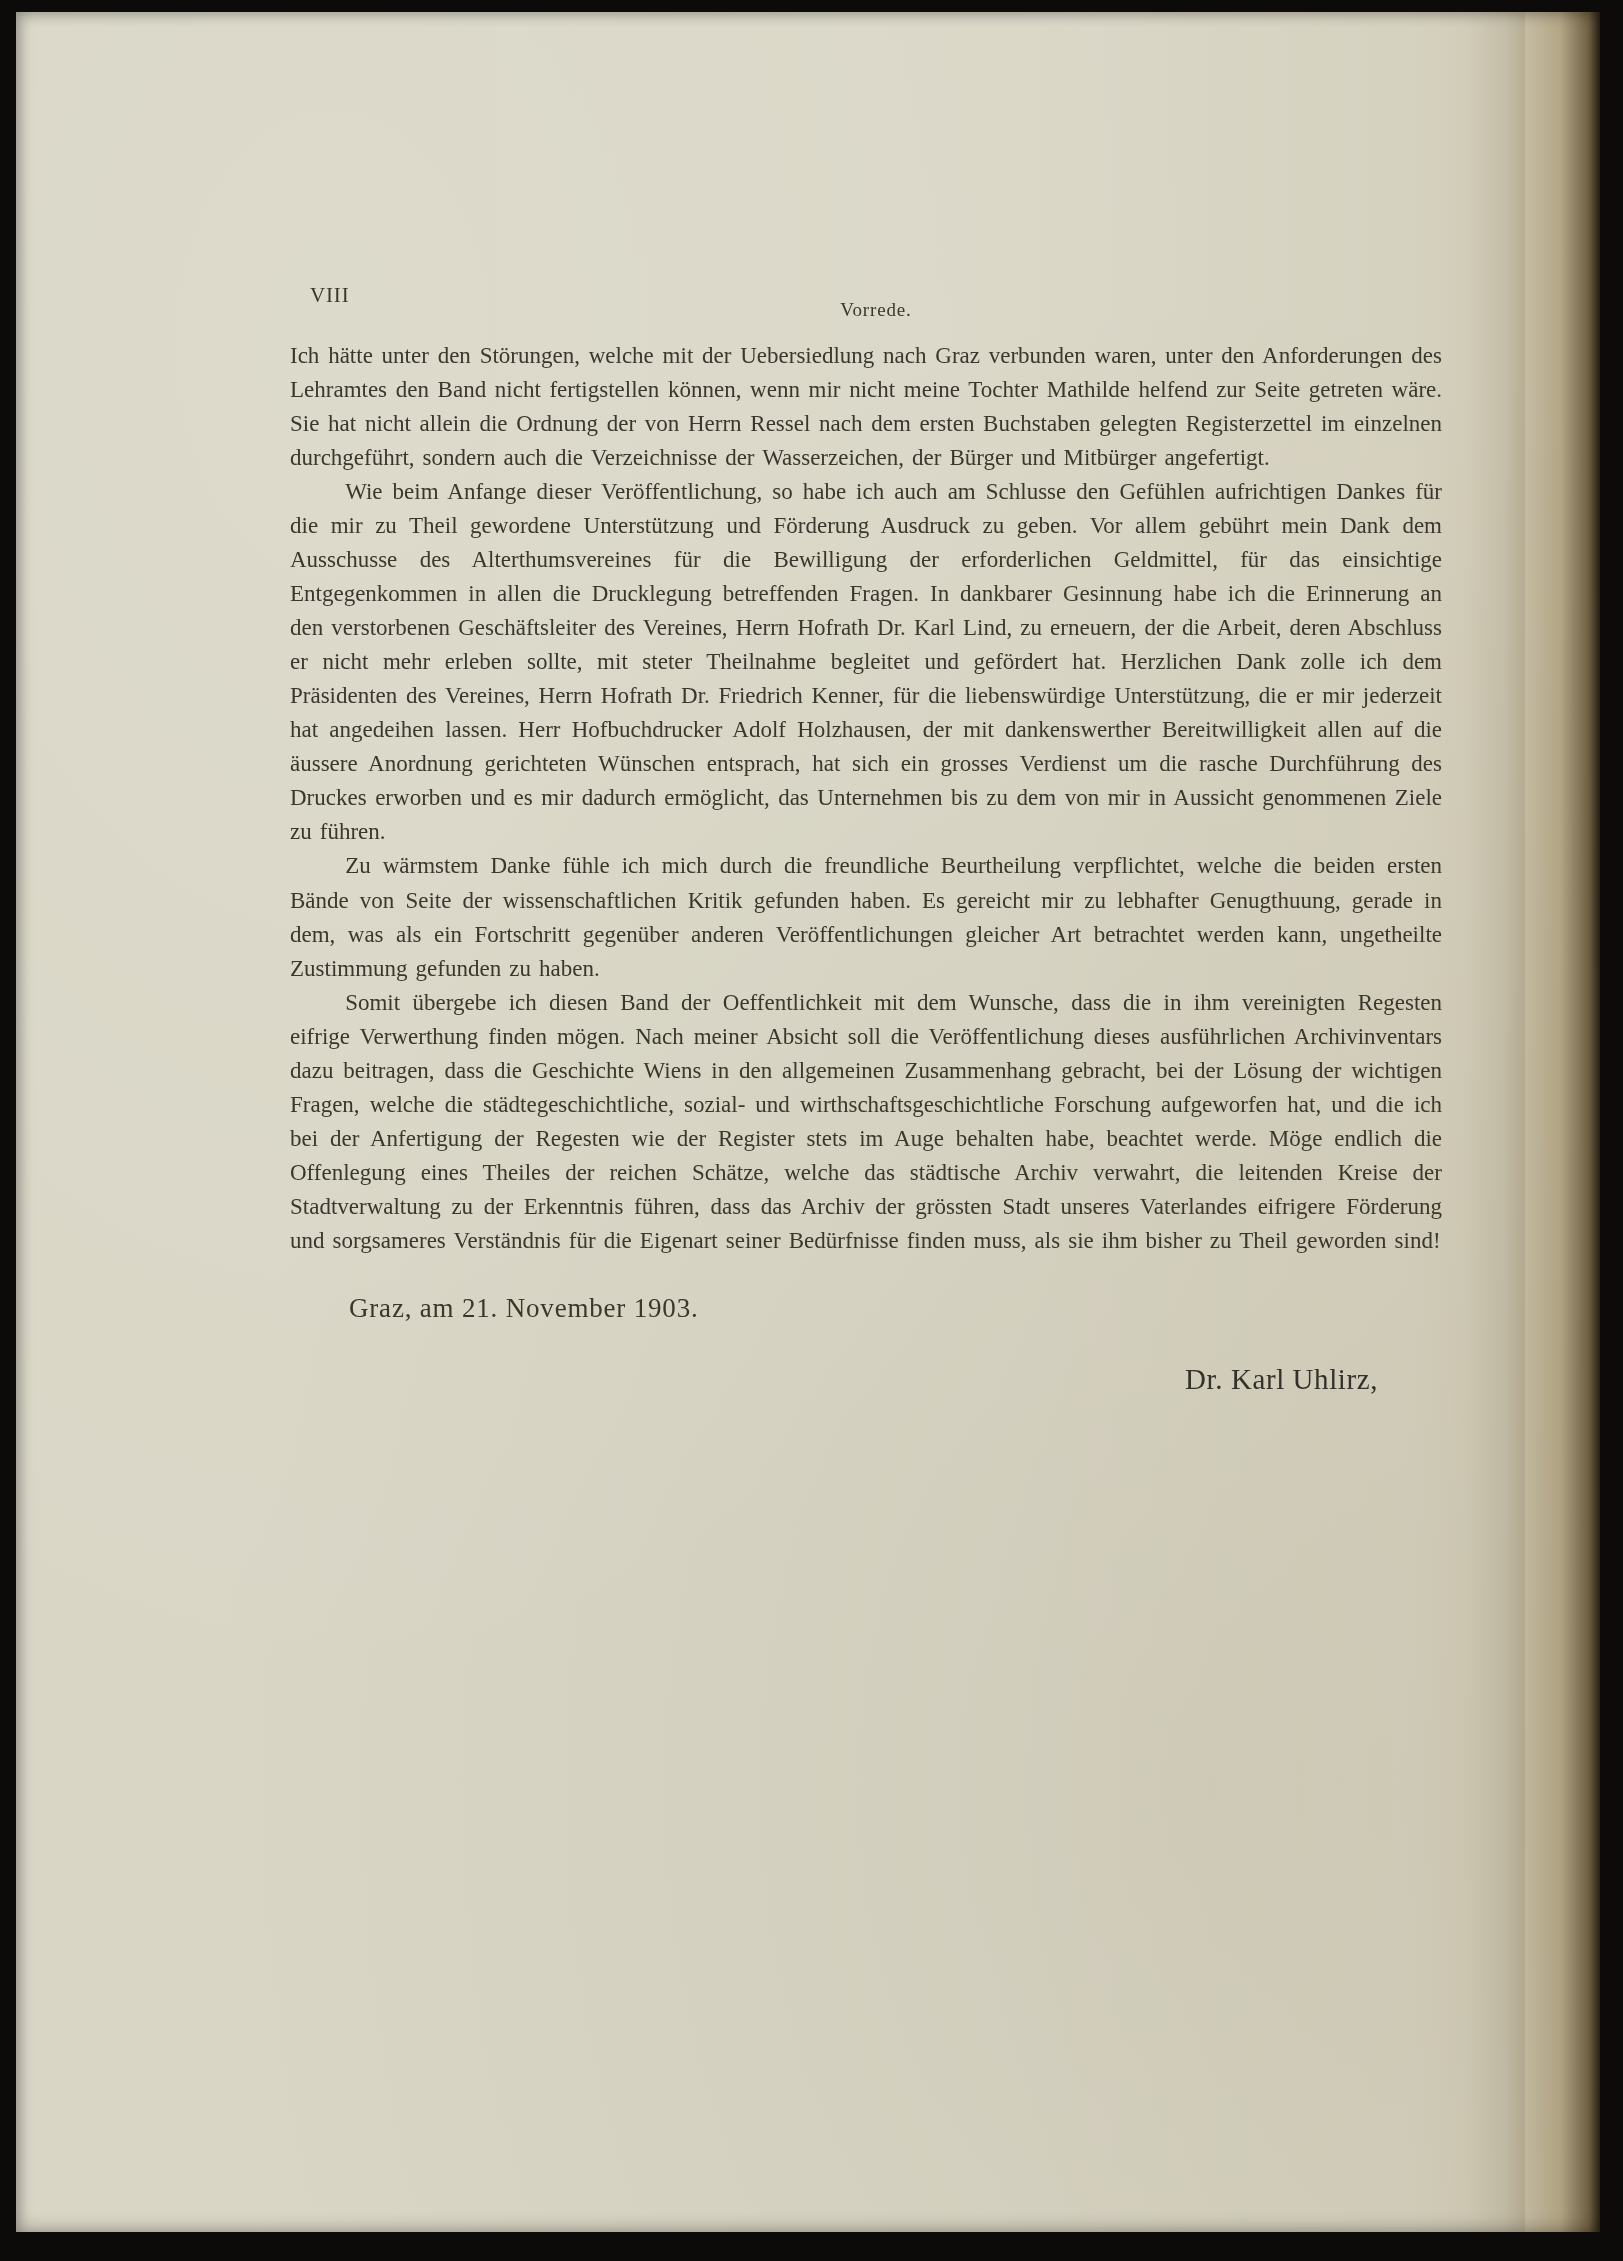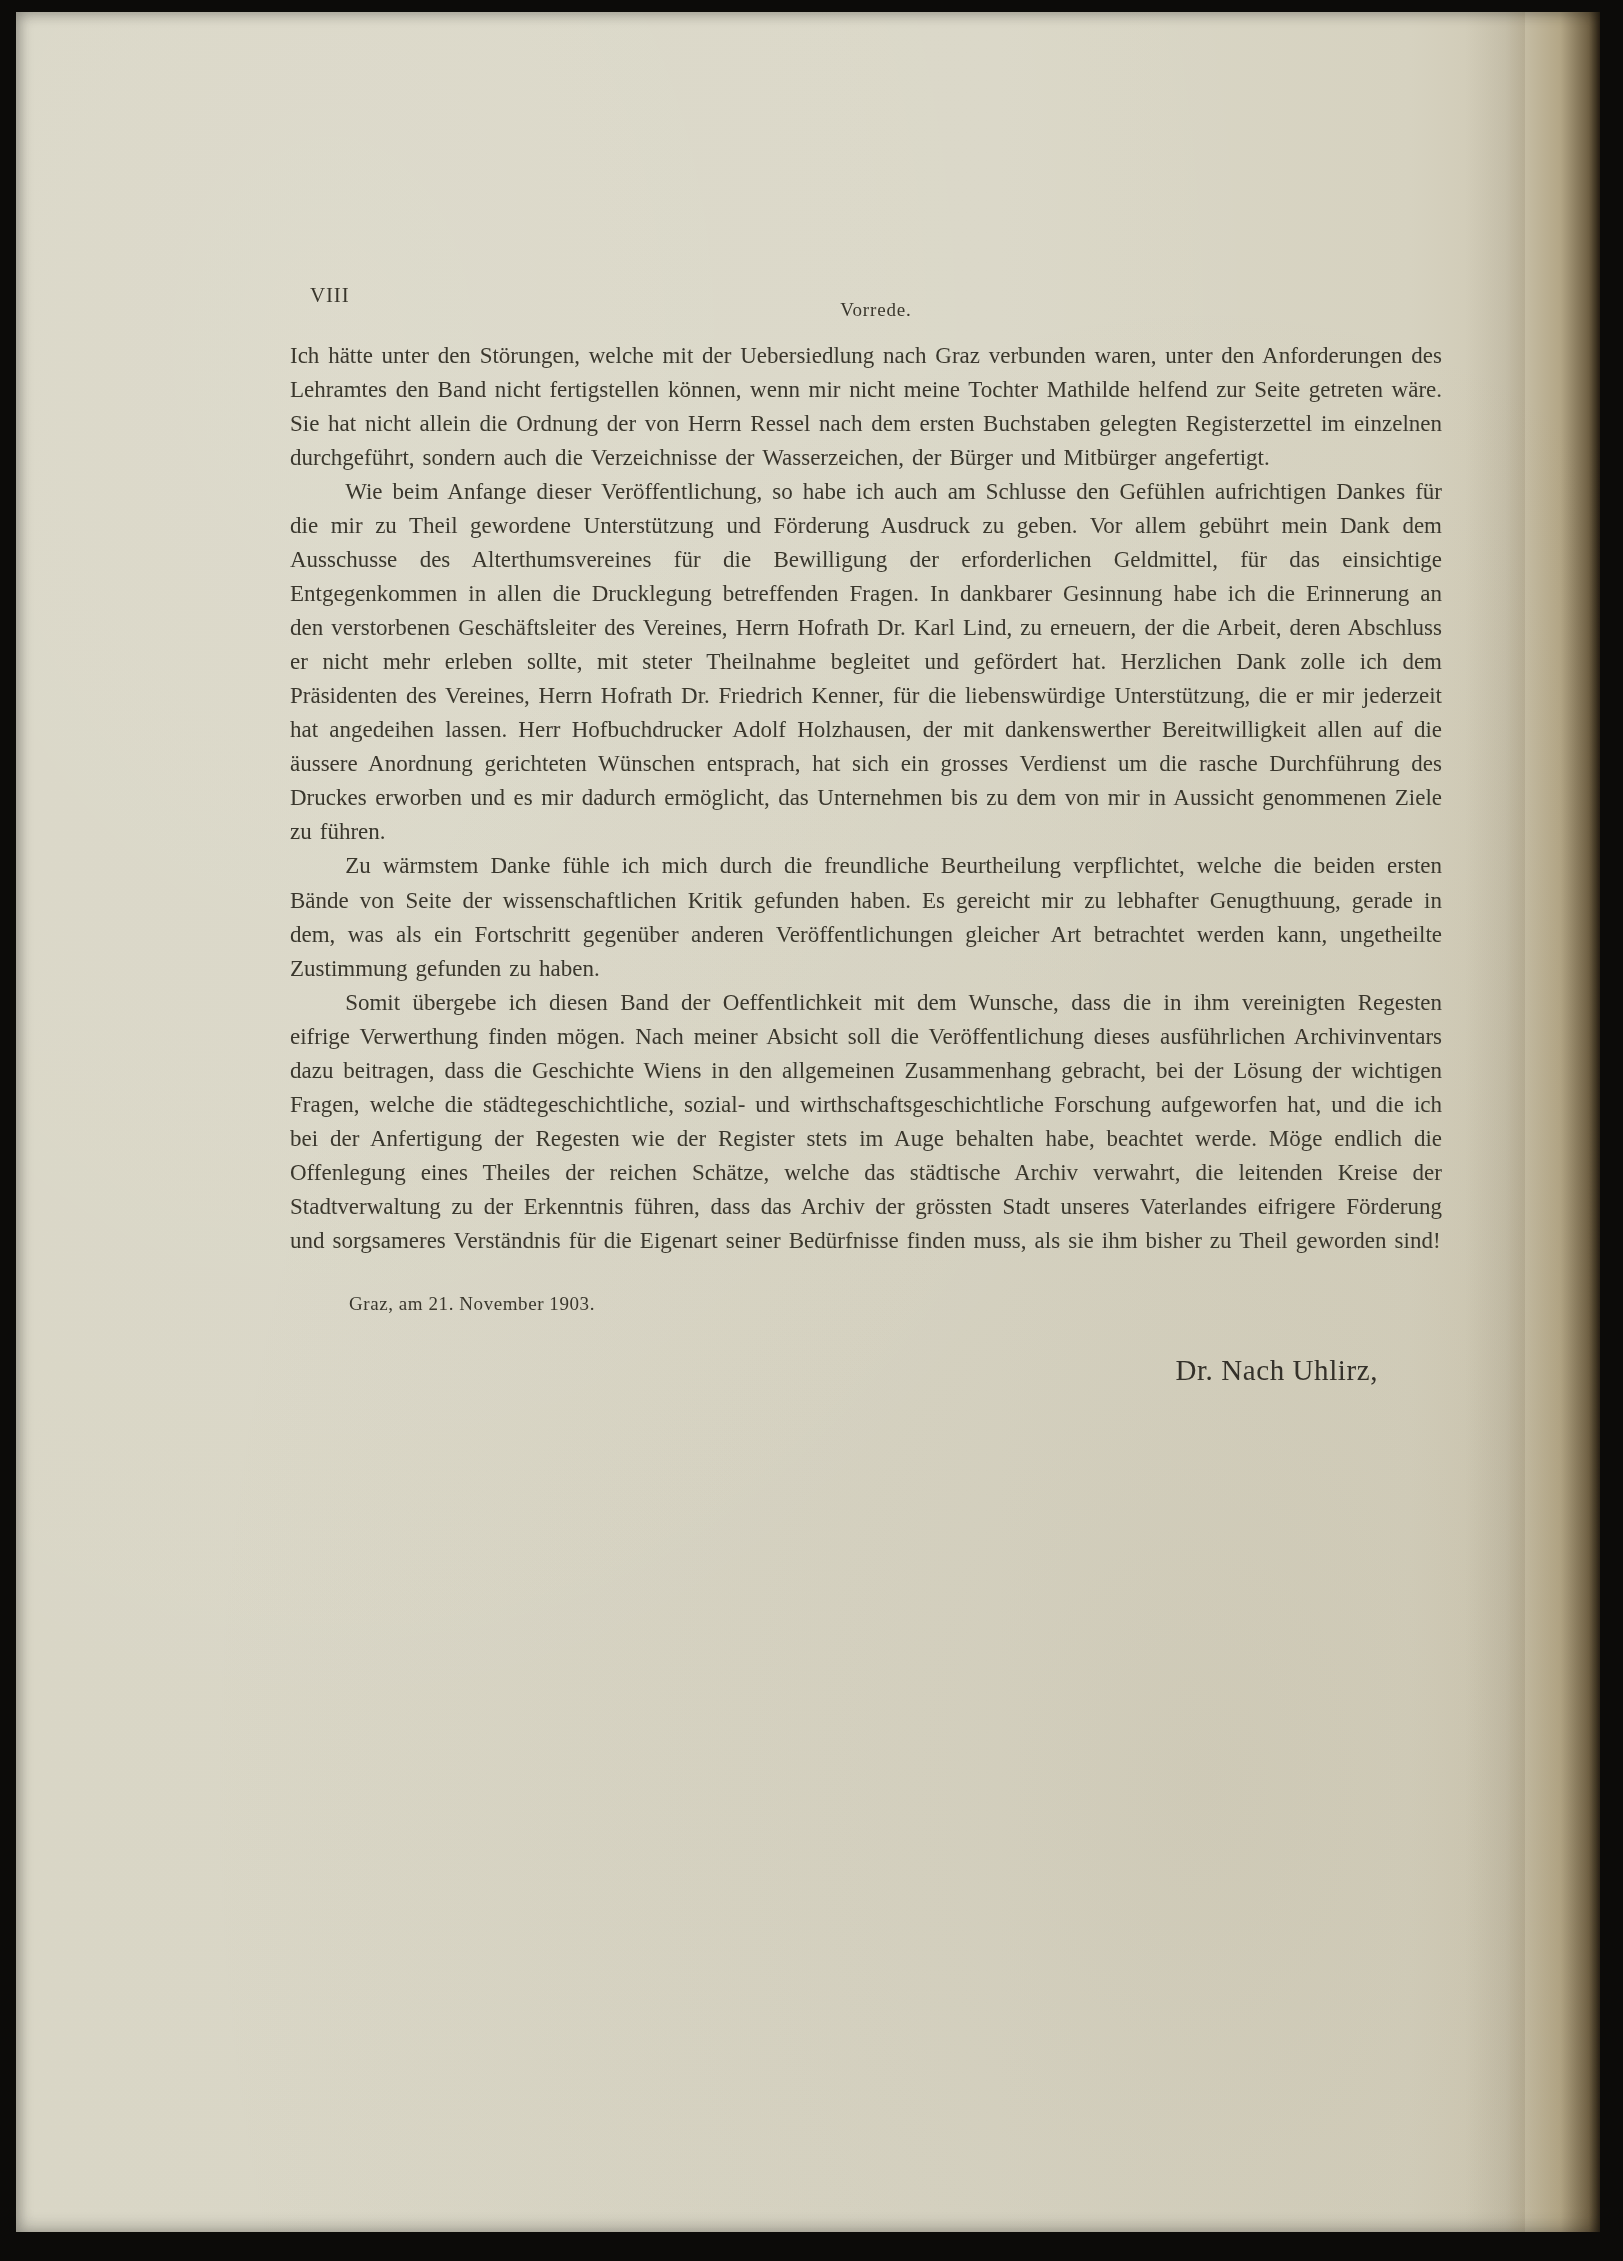--- a/index.html
+++ b/index.html
@@ -82,21 +82,21 @@
   }
   .body-text p {
     margin: 0;
   }
   .body-text p.indent {
     text-indent: 2.4em;
   }
 
   .dateline {
     margin-top: 35px;
-    font-size: 19px;
+    font-size: 27px;
     padding-left: 59px;
     letter-spacing: 0.03em;
   }
 
   .signature {
     margin-top: 39px;
     text-align: right;
   }
   .signature .sig-name {
     font-size: 29px;
@@ -139,19 +139,19 @@
       <div class="body-text">
         <p>Ich hätte unter den Störungen, welche mit der Uebersiedlung nach Graz verbunden waren, unter den Anforderungen des Lehramtes den Band nicht fertigstellen können, wenn mir nicht meine Tochter Mathilde helfend zur Seite getreten wäre. Sie hat nicht allein die Ordnung der von Herrn Ressel nach dem ersten Buchstaben gelegten Registerzettel im einzelnen durchgeführt, sondern auch die Verzeichnisse der Wasserzeichen, der Bürger und Mitbürger angefertigt.</p>
         <p class="indent">Wie beim Anfange dieser Veröffentlichung, so habe ich auch am Schlusse den Gefühlen aufrichtigen Dankes für die mir zu Theil gewordene Unterstützung und Förderung Ausdruck zu geben. Vor allem gebührt mein Dank dem Ausschusse des Alterthumsvereines für die Bewilligung der erforderlichen Geldmittel, für das einsichtige Entgegenkommen in allen die Drucklegung betreffenden Fragen. In dankbarer Gesinnung habe ich die Erinnerung an den verstorbenen Geschäftsleiter des Vereines, Herrn Hofrath Dr. Karl Lind, zu erneuern, der die Arbeit, deren Abschluss er nicht mehr erleben sollte, mit steter Theilnahme begleitet und gefördert hat. Herzlichen Dank zolle ich dem Präsidenten des Vereines, Herrn Hofrath Dr. Friedrich Kenner, für die liebenswürdige Unterstützung, die er mir jederzeit hat angedeihen lassen. Herr Hofbuchdrucker Adolf Holzhausen, der mit dankenswerther Bereitwilligkeit allen auf die äussere Anordnung gerichteten Wünschen entsprach, hat sich ein grosses Verdienst um die rasche Durchführung des Druckes erworben und es mir dadurch ermöglicht, das Unternehmen bis zu dem von mir in Aussicht genommenen Ziele zu führen.</p>
         <p class="indent">Zu wärmstem Danke fühle ich mich durch die freundliche Beurtheilung verpflichtet, welche die beiden ersten Bände von Seite der wissenschaftlichen Kritik gefunden haben. Es gereicht mir zu lebhafter Genugthuung, gerade in dem, was als ein Fortschritt gegenüber anderen Veröffentlichungen gleicher Art betrachtet werden kann, ungetheilte Zustimmung gefunden zu haben.</p>
         <p class="indent">Somit übergebe ich diesen Band der Oeffentlichkeit mit dem Wunsche, dass die in ihm vereinigten Regesten eifrige Verwerthung finden mögen. Nach meiner Absicht soll die Veröffentlichung dieses ausführlichen Archivinventars dazu beitragen, dass die Geschichte Wiens in den allgemeinen Zusammenhang gebracht, bei der Lösung der wichtigen Fragen, welche die städtegeschichtliche, sozial- und wirthschaftsgeschichtliche Forschung aufgeworfen hat, und die ich bei der Anfertigung der Regesten wie der Register stets im Auge behalten habe, beachtet werde. Möge endlich die Offenlegung eines Theiles der reichen Schätze, welche das städtische Archiv verwahrt, die leitenden Kreise der Stadtverwaltung zu der Erkenntnis führen, dass das Archiv der grössten Stadt unseres Vaterlandes eifrigere Förderung und sorgsameres Verständnis für die Eigenart seiner Bedürfnisse finden muss, als sie ihm bisher zu Theil geworden sind!</p>
       </div>
 
       <div class="dateline">Graz, am 21. November 1903.</div>
 
       <div class="signature">
-        <div class="sig-name">Dr. Nach Uhlirz,</div>
+        <div class="sig-name">Dr. Karl Uhlirz,</div>
       </div>
 
     </div>
   </div>
 </div>
 
 
 </body></html>

